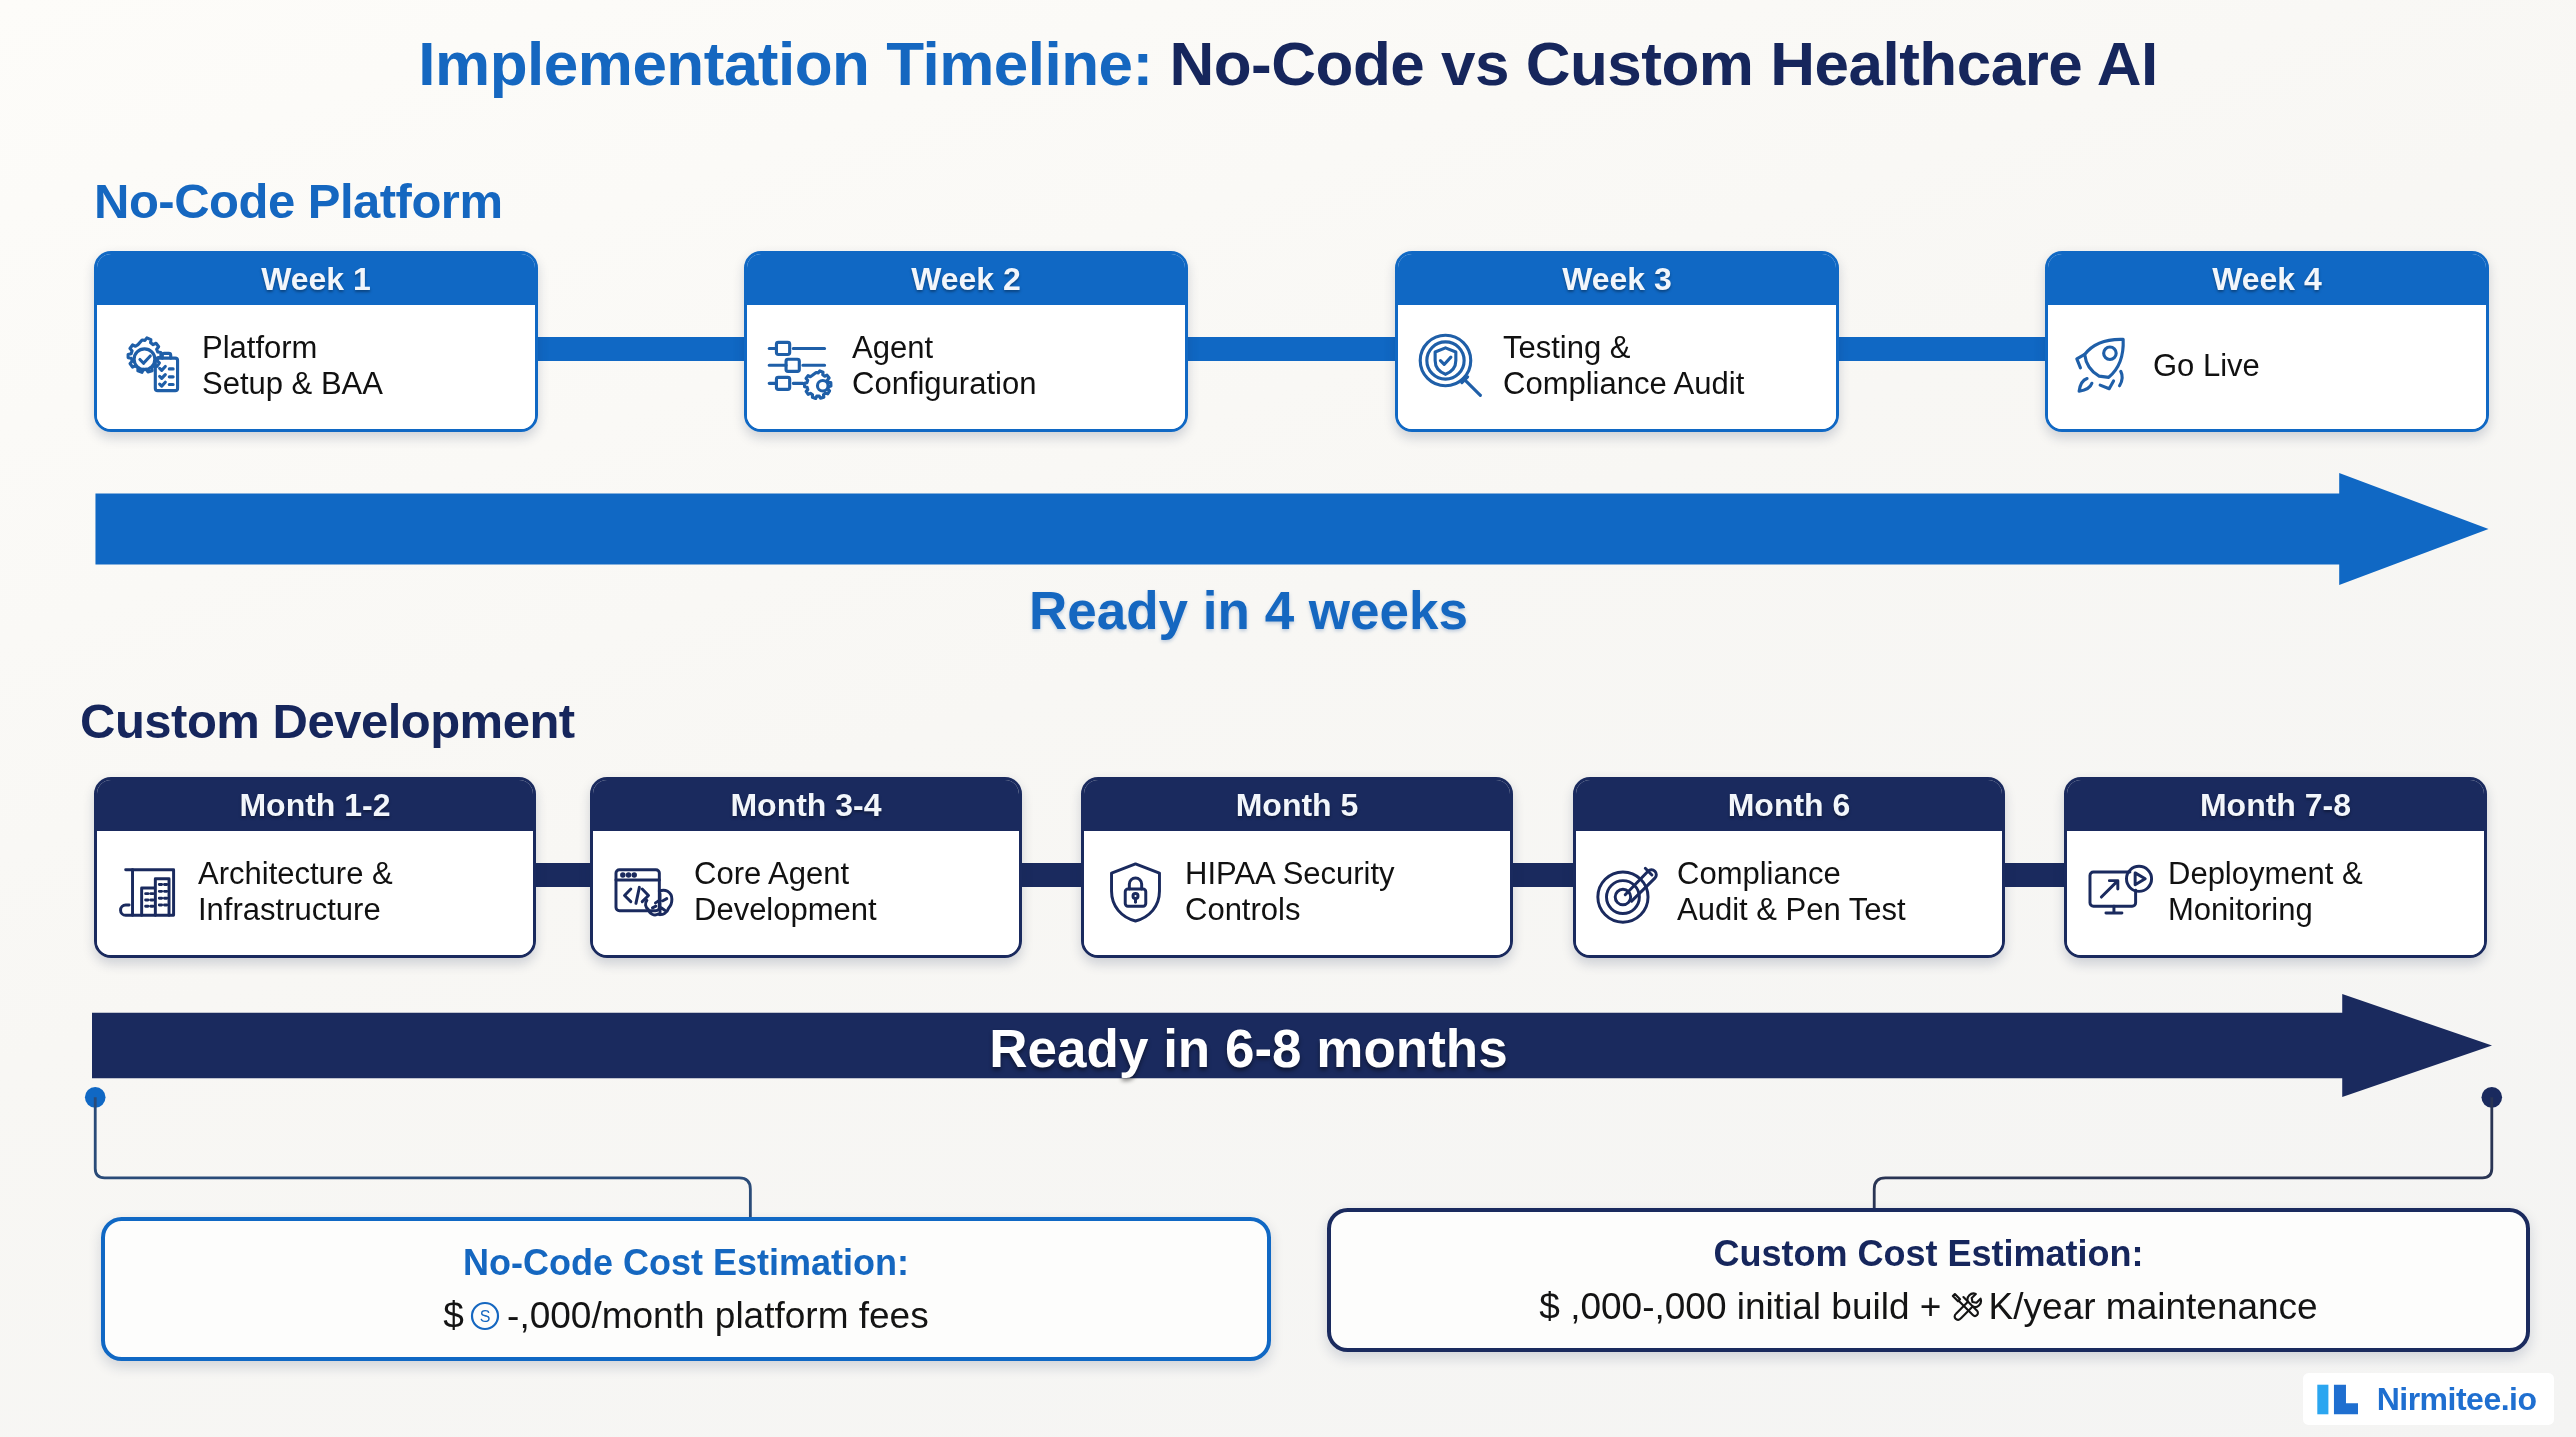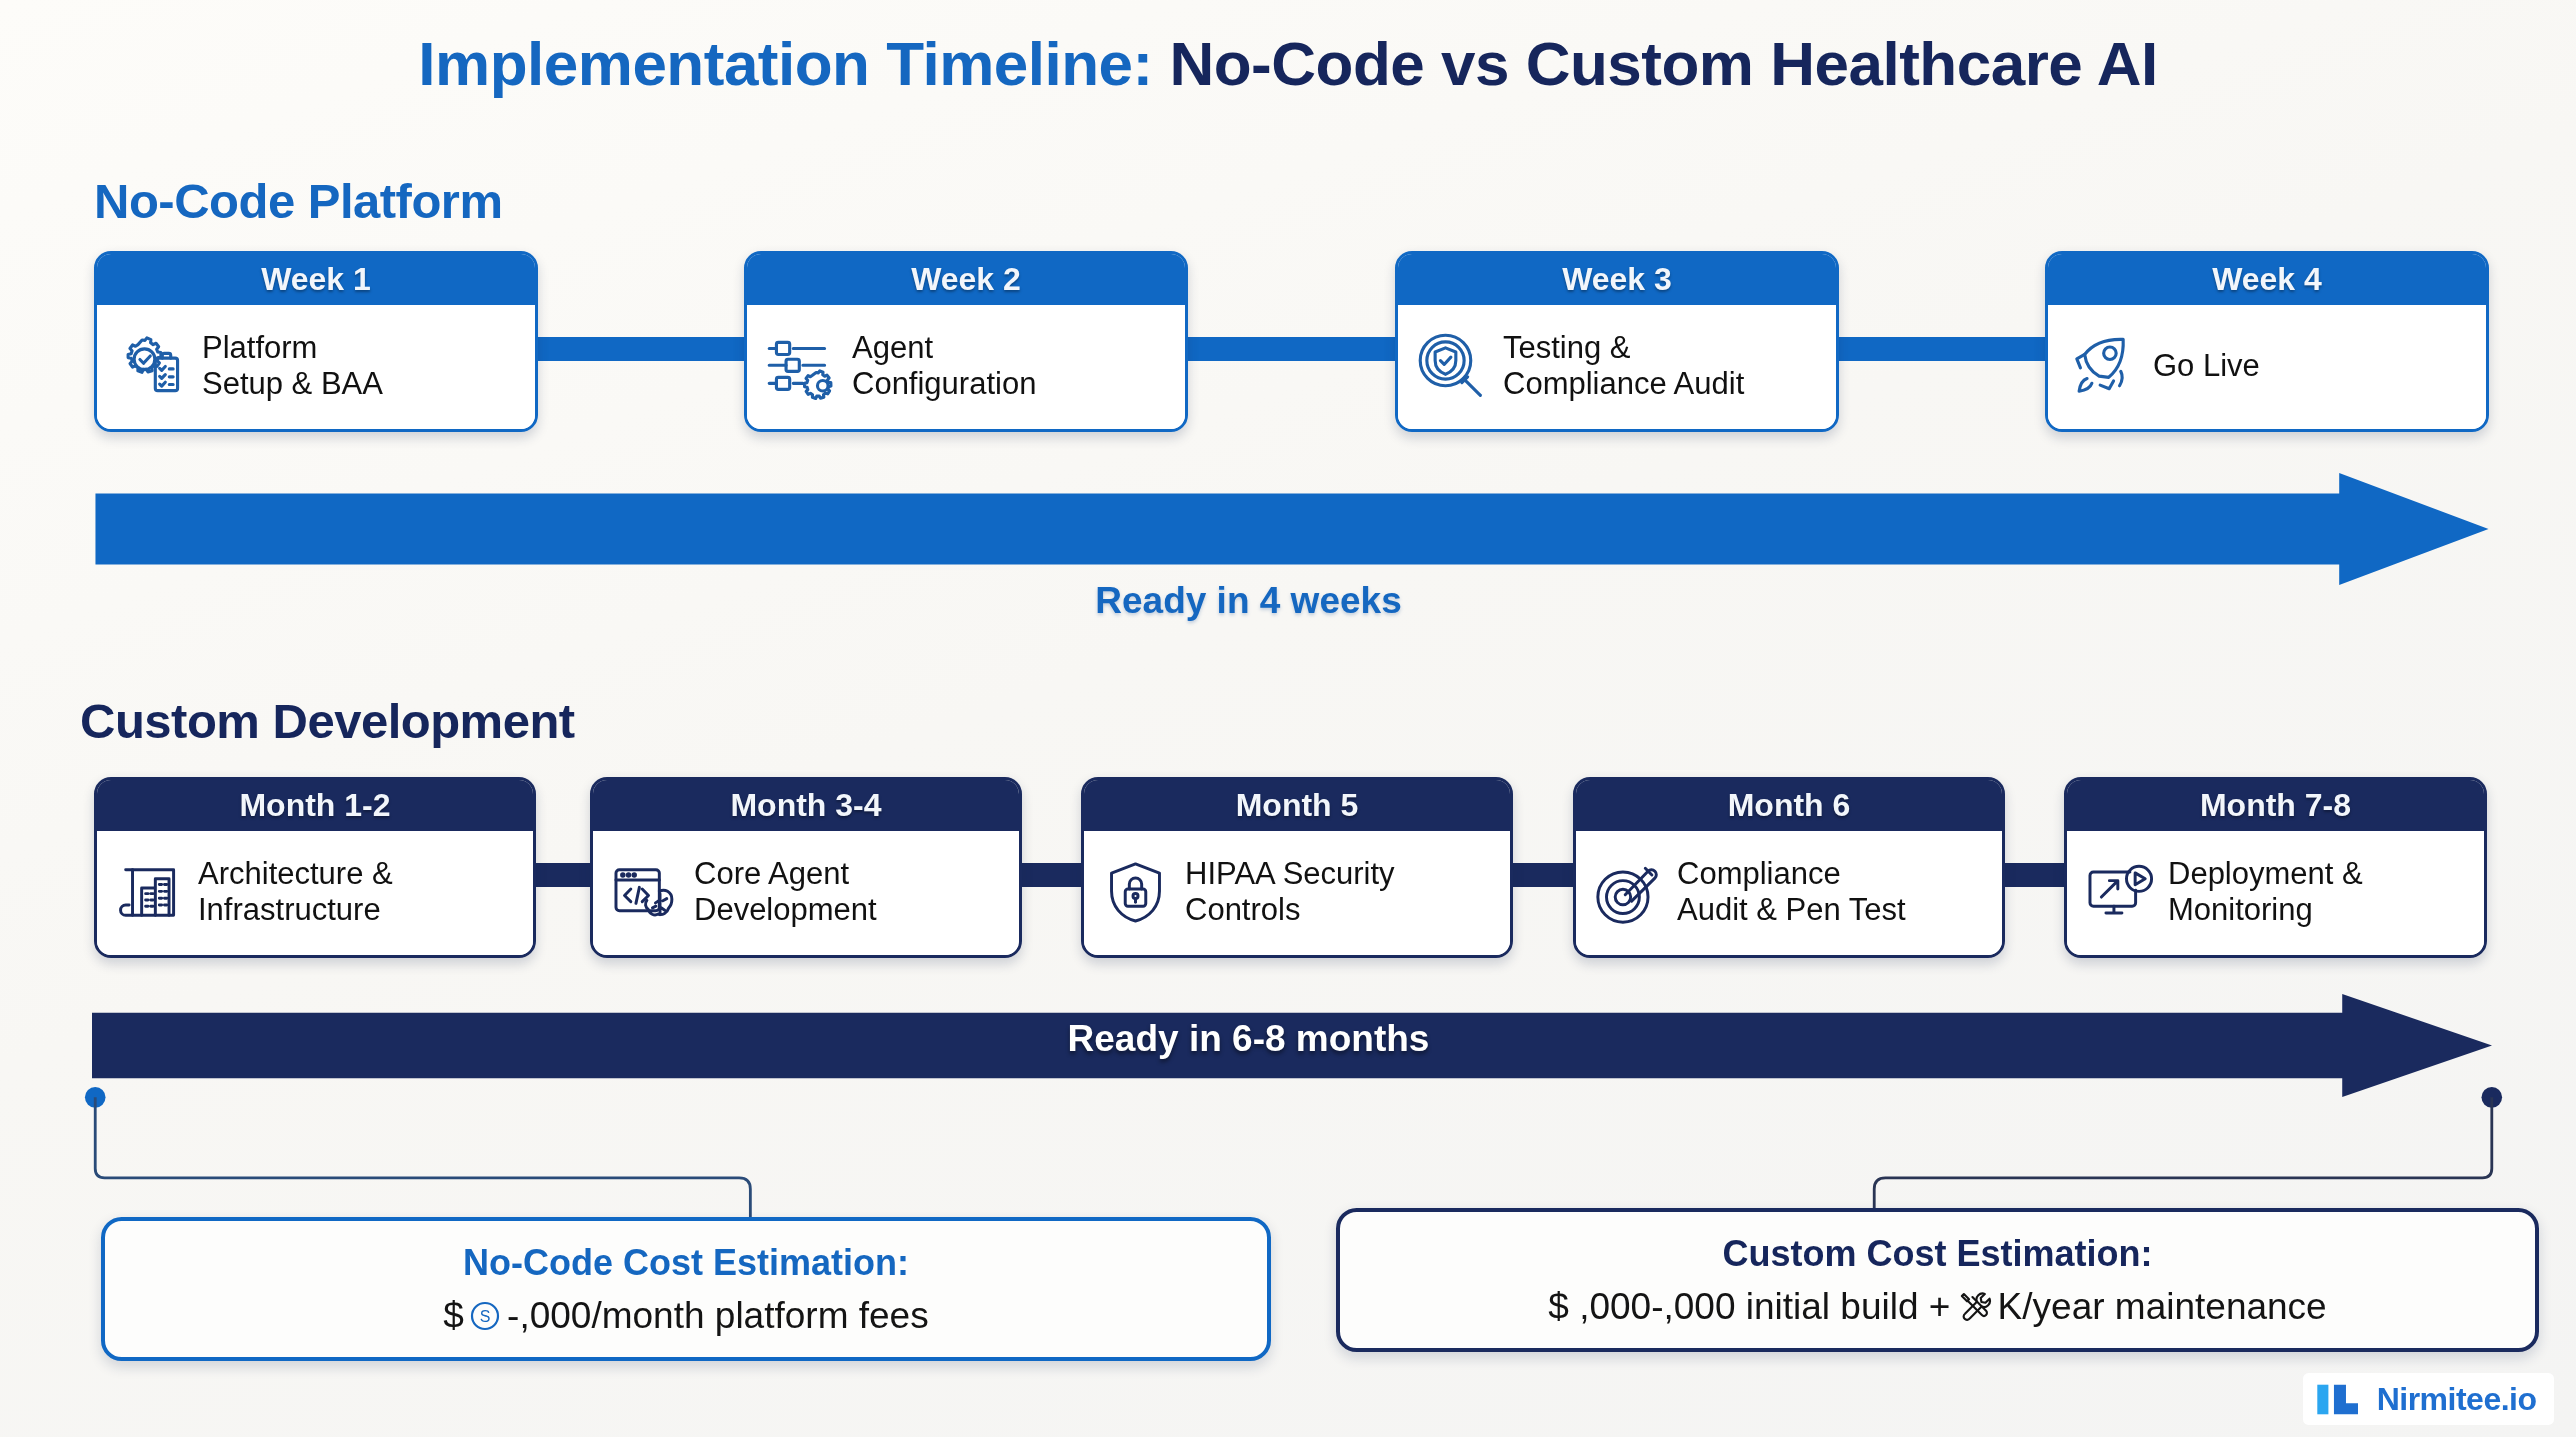--- a/index.html
+++ b/index.html
@@ -76,21 +76,21 @@
   .conn.blue { background: #1068c4; }
   .conn.navy { background: #1a2a5e; }
 
   
   .bigarrow { position: absolute; left: 92px; z-index: 2; }
   #arrow-blue { top: 473px; }
   #arrow-navy { top: 994px; }
 
   .ready {
     position: absolute; z-index: 5;
-    font-size: 37px; font-weight: bold; white-space: nowrap; padding-left: 45px;
+    font-size: 53px; font-weight: bold; white-space: nowrap; padding-left: 45px;
   }
   #ready-weeks {
     left: 0; top: 580px; width: 2452px; text-align: center;
     color: #1567c0;
     text-shadow: 0 1.9px 3.7px rgba(120,150,190,0.45);
   }
   #ready-months {
     left: 0; top: 1018px; width: 2452px; text-align: center;
     color: #ffffff;
     text-shadow: 0 2.8px 4.7px rgba(0,0,0,0.45);
@@ -109,21 +109,21 @@
   .costbox .ct {
     font-size: 36px; font-weight: bold; margin-bottom: 11.2px;
   }
   .costbox .cv {
     font-size: 37px; color: #141414; font-weight: 400;
     display: flex; align-items: center; justify-content: center;
     gap: 5.6px; white-space: nowrap;
   }
   #cost-nocode { left: 101px; top: 1217px; width: 1170px; border: 4.7px solid #1068c4; }
   #cost-nocode .ct { color: #1567c0; }
-  #cost-custom { left: 1327px; top: 1208px; width: 1203px; border: 4.7px solid #1a2a5e; margin-left: 9px; }
+  #cost-custom { left: 1327px; top: 1208px; width: 1203px; border: 4.7px solid #1a2a5e; }
   #cost-custom .ct { color: #16265c; }
 
   .leader { position: absolute; z-index: 2; }
 
   
   #logo {
     position: absolute; right: 22.5px; bottom: 13px;
     display: flex; align-items: flex-end; gap: 13px;
     background: #ffffff; padding: 7.5px 17px 7.5px 11.2px; border-radius: 5.6px;
   }

